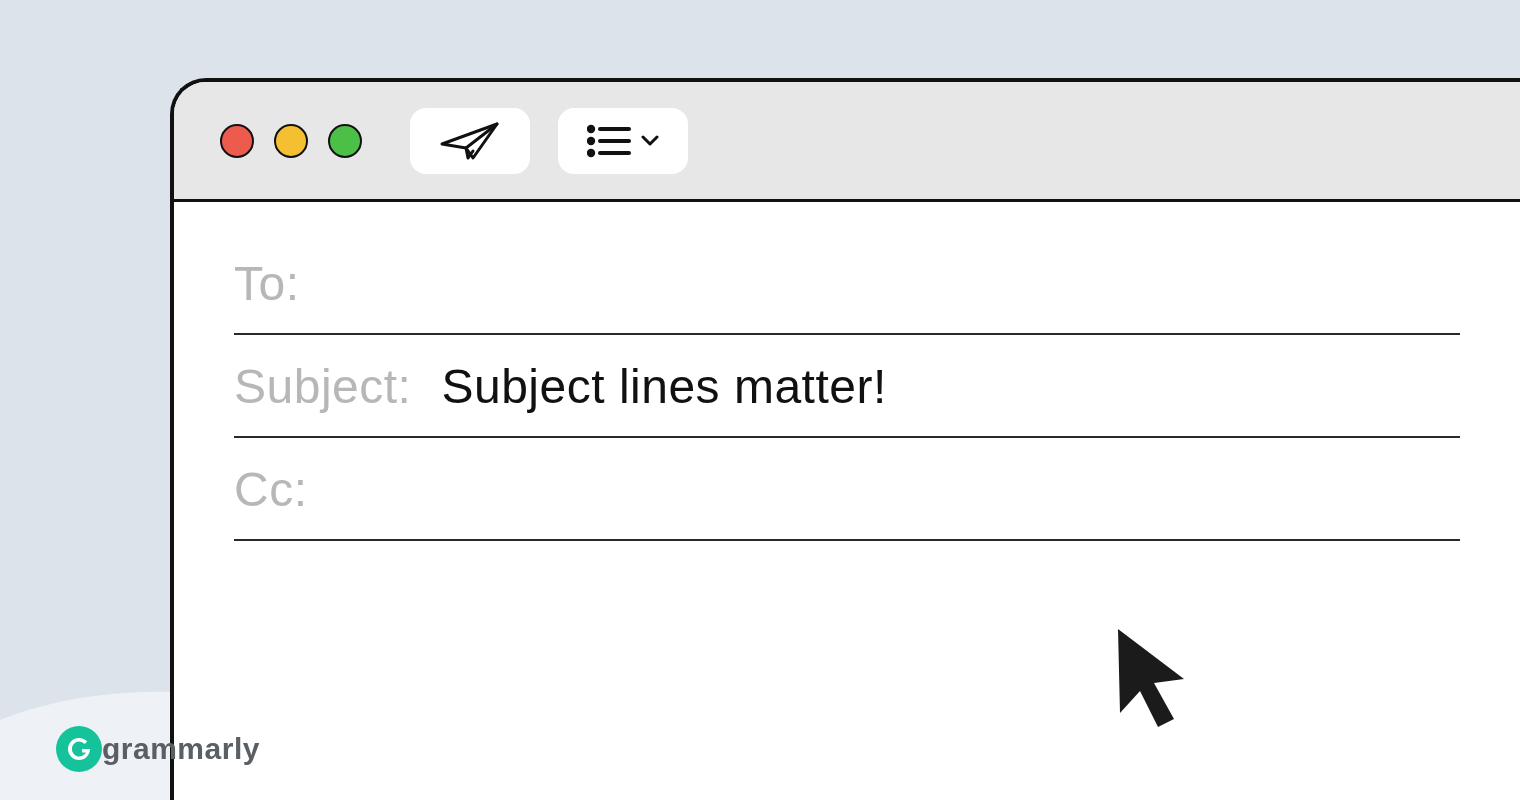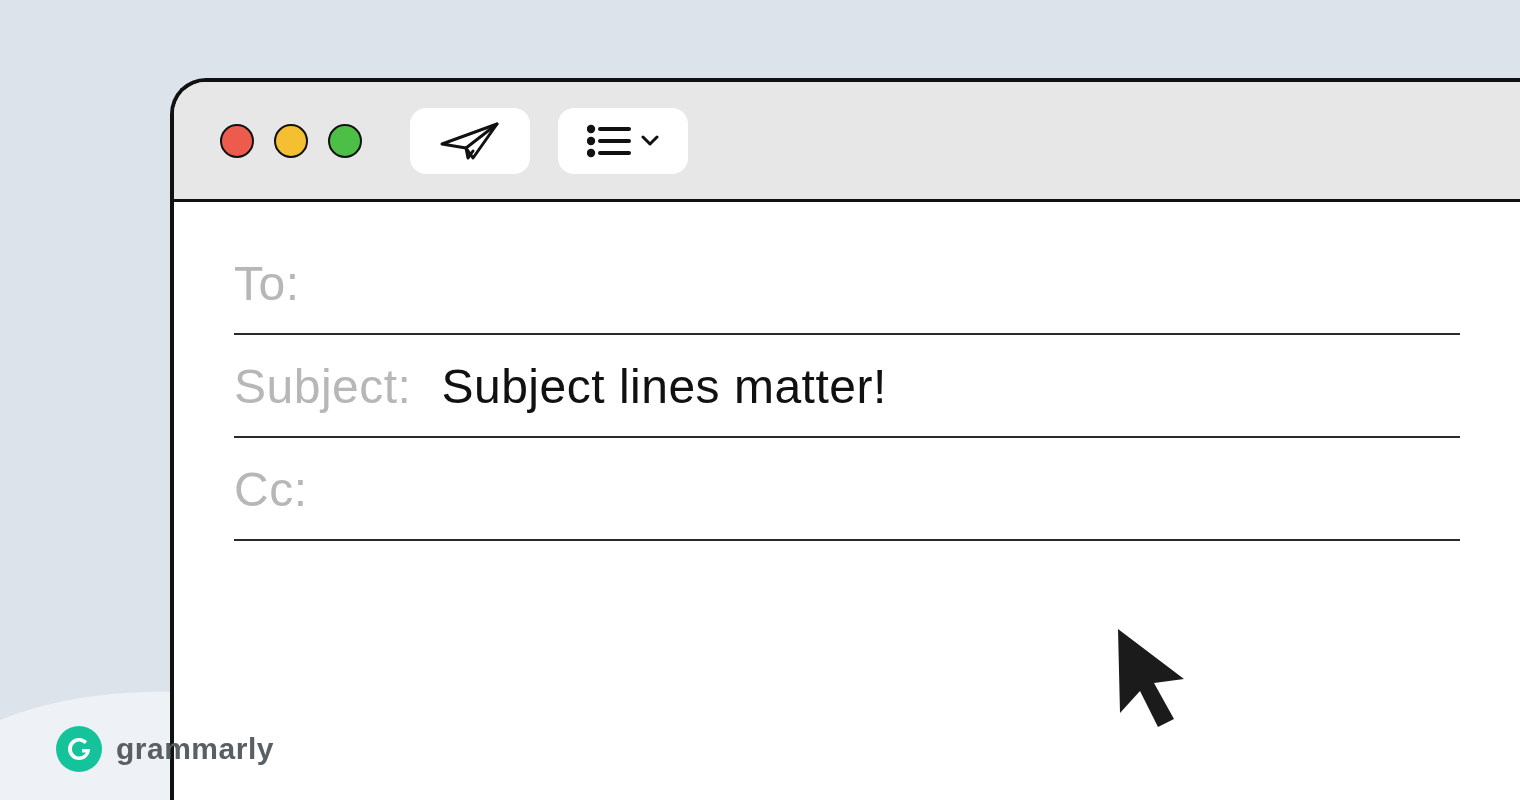--- a/index.html
+++ b/index.html
@@ -102,21 +102,20 @@
     height: 110px;
   }
 
   
   .brand {
     position: absolute;
     left: 56px;
     bottom: 28px;
     display: flex;
     align-items: center;
-    gap: 14px;
   }
   .brand-circle {
     width: 46px;
     height: 46px;
     border-radius: 50%;
     background: #15c39a;
     display: flex;
     align-items: center;
     justify-content: center;
   }

